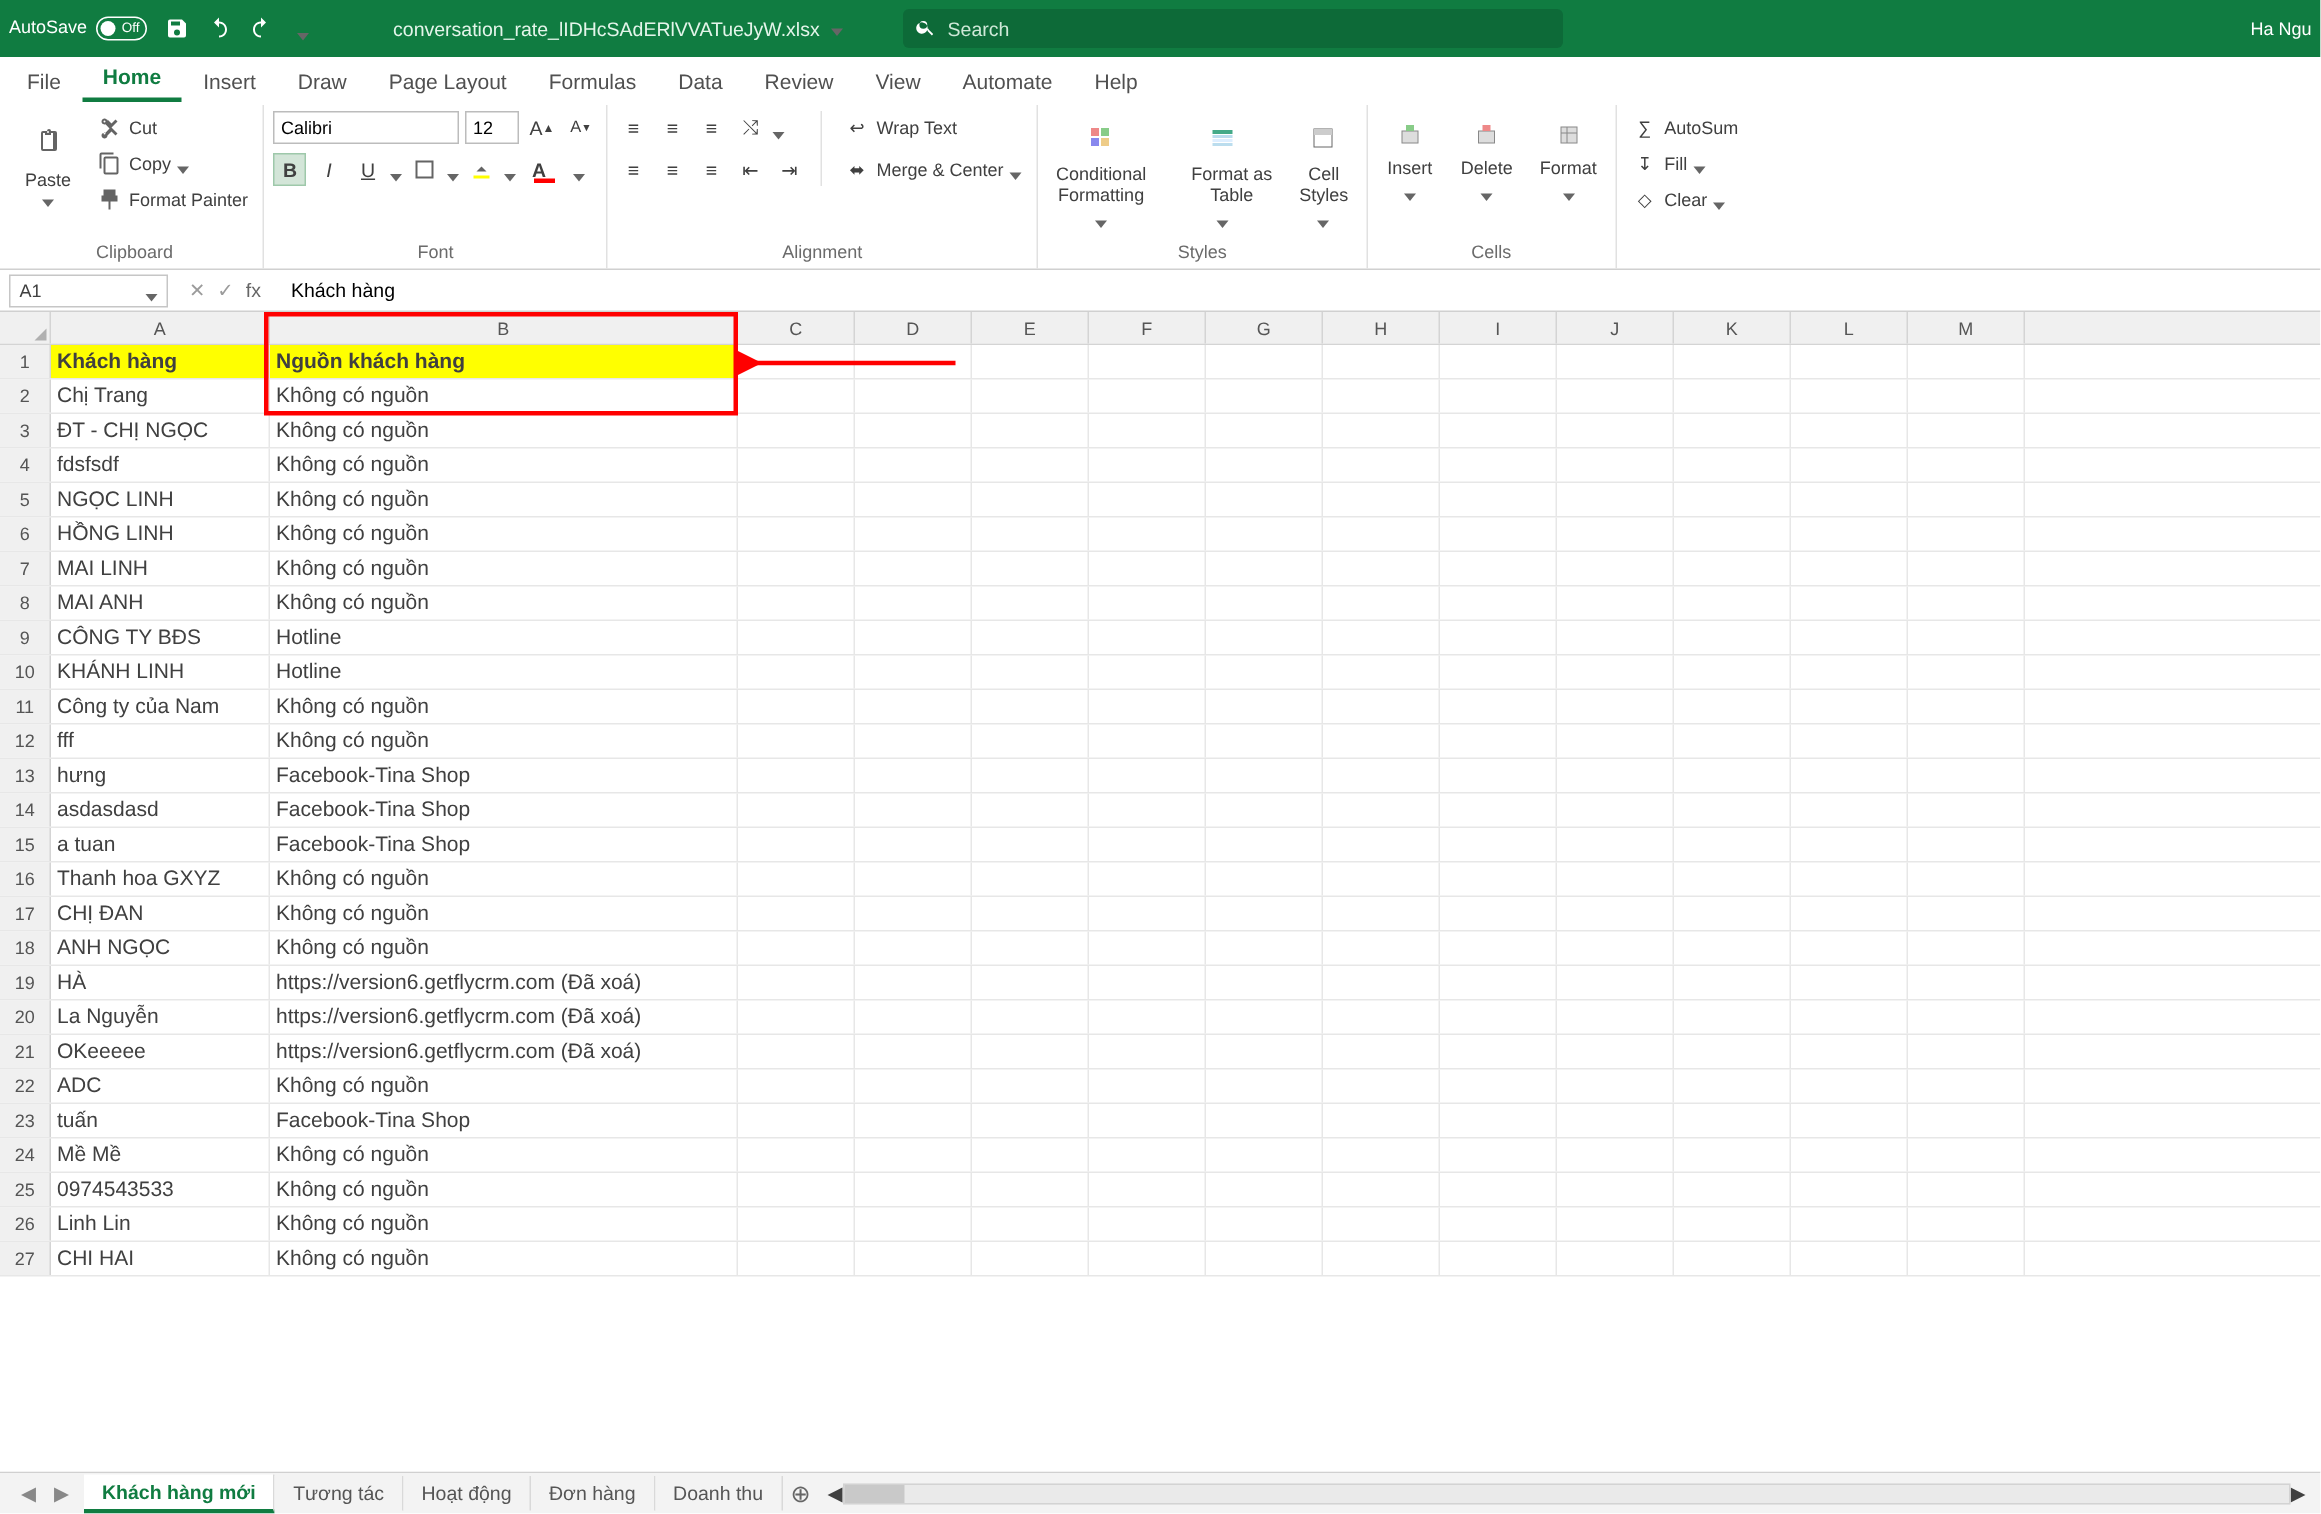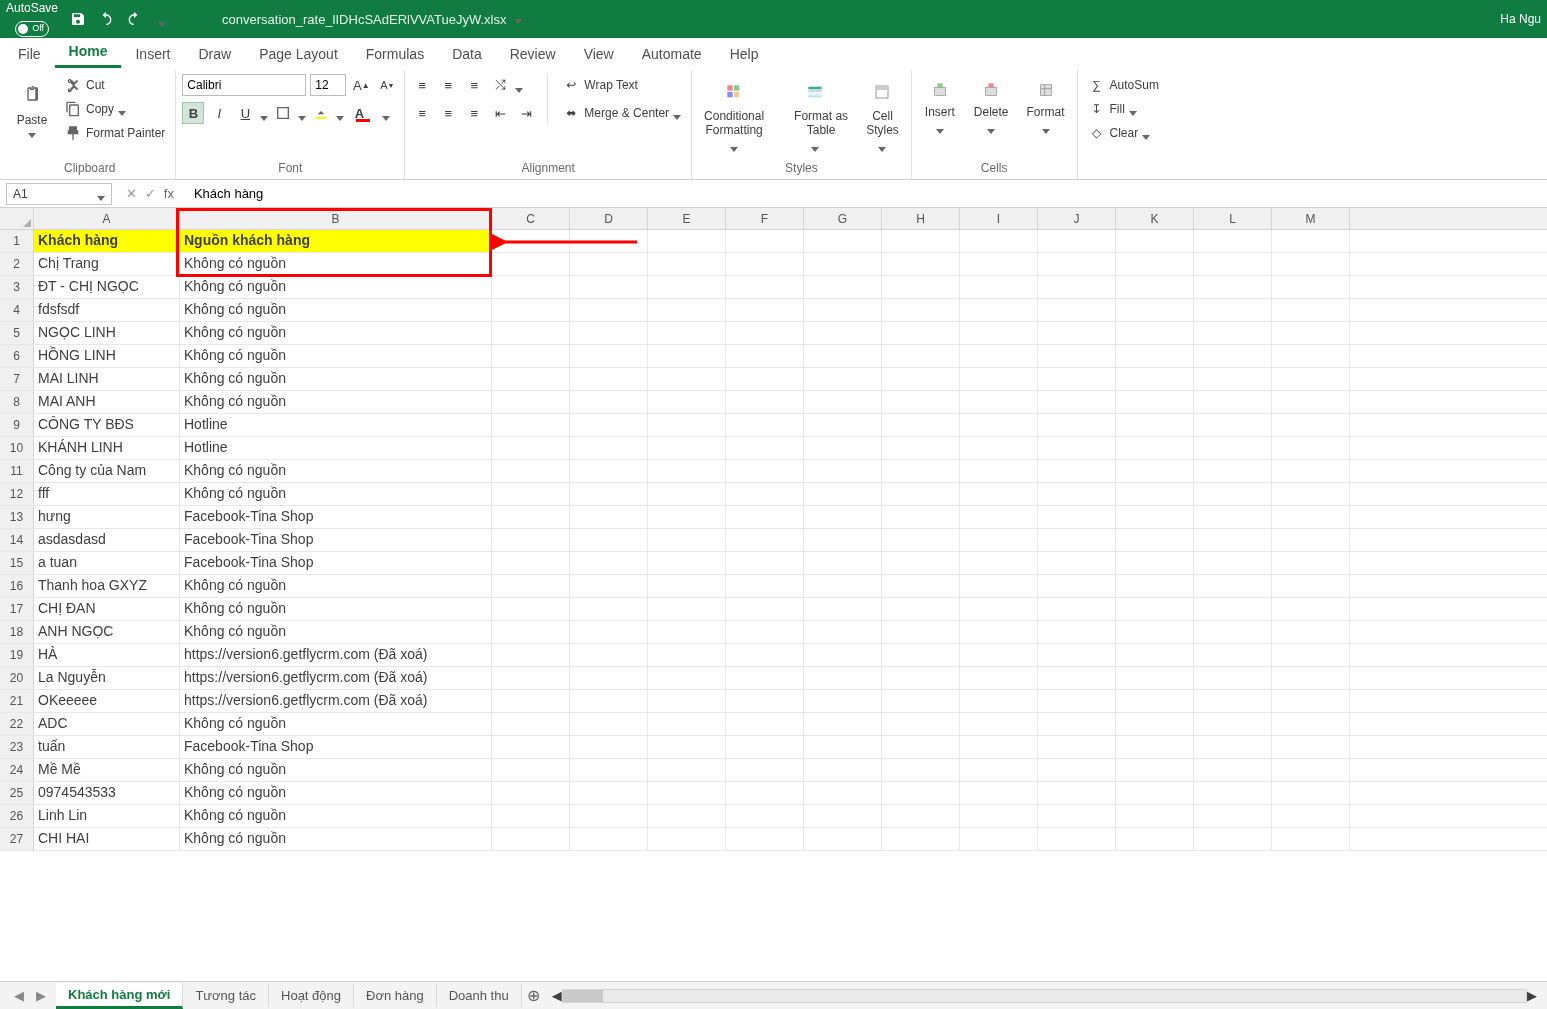--- a/index.html
+++ b/index.html
@@ -1,20 +1,20 @@
 <!DOCTYPE html>
 <html><head>
 <meta charset="utf-8">
 <style>
 * { margin: 0; padding: 0; box-sizing: border-box; font-family: 'Segoe UI', Tahoma, sans-serif; }
 body { background: #ffffff; overflow: hidden; font-size: 13px; color: #404040; width: 1547px; height: 1009px; position: relative; }
 
 
 .titlebar { height: 38px; background: #107c41; color: #fff; display: flex; align-items: center; padding: 0 6px; gap: 10px; }
-.titlebar .autosave { display: flex; align-items: center; gap: 6px; font-size: 12px; flex-direction: column; }
+.titlebar .autosave { display: flex; align-items: flex-start; gap: 6px; font-size: 12px; }
 .autosave-toggle { width: 34px; height: 16px; border: 1px solid #fff; border-radius: 8px; position: relative;}
 .autosave-toggle::after { content: "Off"; font-size: 9px; position: absolute; right: 4px; top: 1px; color:#fff;}
 .autosave-toggle::before { content:""; position:absolute; left:2px; top:2px; width:10px; height:10px; background:#fff; border-radius:50%;}
 .titlebar .qat { display: flex; align-items: center; gap: 8px; }
 .titlebar .qat svg, .titlebar svg { fill: #fff; }
 .qat-btn { width: 20px; height: 20px; display: flex; align-items: center; justify-content: center; cursor:pointer;}
 .titlebar .filename { margin-left: 40px; color:#e4f5ea; font-size:13px;}
 .titlebar .searchbox { margin-left: 30px; background:#0d6a38; height:26px; width:440px; border-radius:4px; display:flex; align-items:center; padding:0 8px; gap:8px; color:#d0e8d9;}
 .titlebar .searchbox input { background:transparent; border:none; color:#fff; outline:none; font-size:13px; flex:1;}
 .titlebar .searchbox input::placeholder{color:#cfe9d8;}
@@ -112,20 +112,26 @@
         <svg viewBox="0 0 24 24" width="16" height="16">
           <path d="M12 5V1l5 5-5 5V7c-3 0-6 2-6 6s3 6 6 6v2c-4 0-8-3-8-8s4-8 8-8z"></path>
         </svg>
       </span>
     <span class="qat-btn">
         <span class="dropdown-caret"></span>
       </span>
   </div>
   <div class="filename">
     <span>conversation_rate_lIDHcSAdERlVVATueJyW.xlsx</span> &nbsp;<span class="dropdown-caret"></span>
+  </div>
+  <div class="searchbox">
+    <span><svg viewBox="0 0 24 24" width="14" height="14" fill="#cfe9d8">
+          <path d="M15.5 14h-.8l-.3-.3A6.5 6.5 0 1014 15.5l.3.3v.8l5 5 1.5-1.5-5-5zM9.5 14A4.5 4.5 0 119.5 5a4.5 4.5 0 010 9z"></path>
+        </svg></span>
+    <input placeholder="Search" style="">
   </div>
   <div class="spacer"></div>
   <div class="user">Ha Ngu</div>
 </div>
 
 <div class="ribbon-tabs">
   <div class="ribbon-tab file">File</div>
   <div class="ribbon-tab active">Home</div>
   <div class="ribbon-tab">Insert</div>
   <div class="ribbon-tab">Draw</div>

